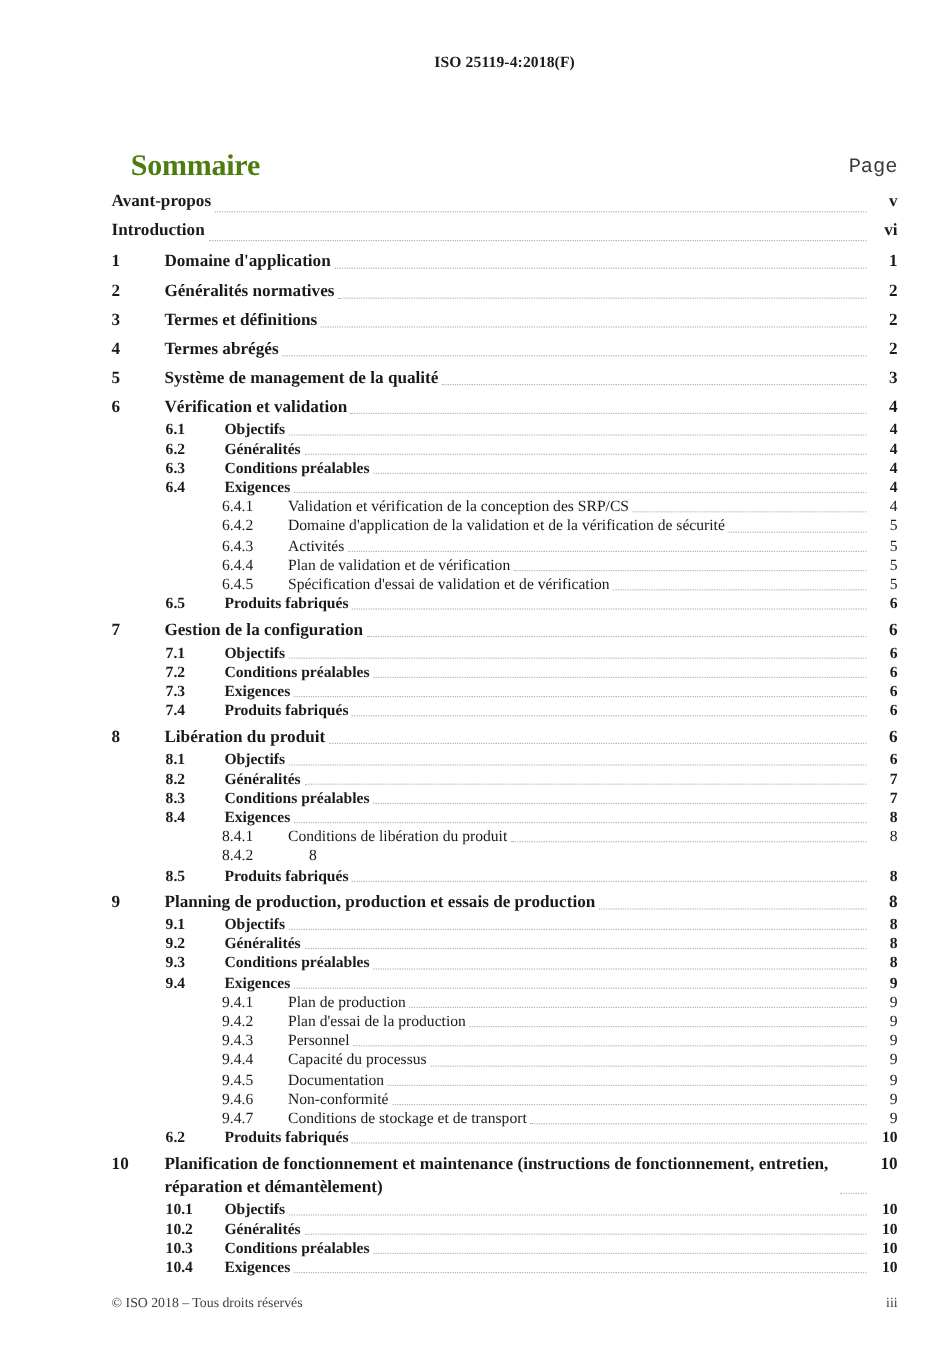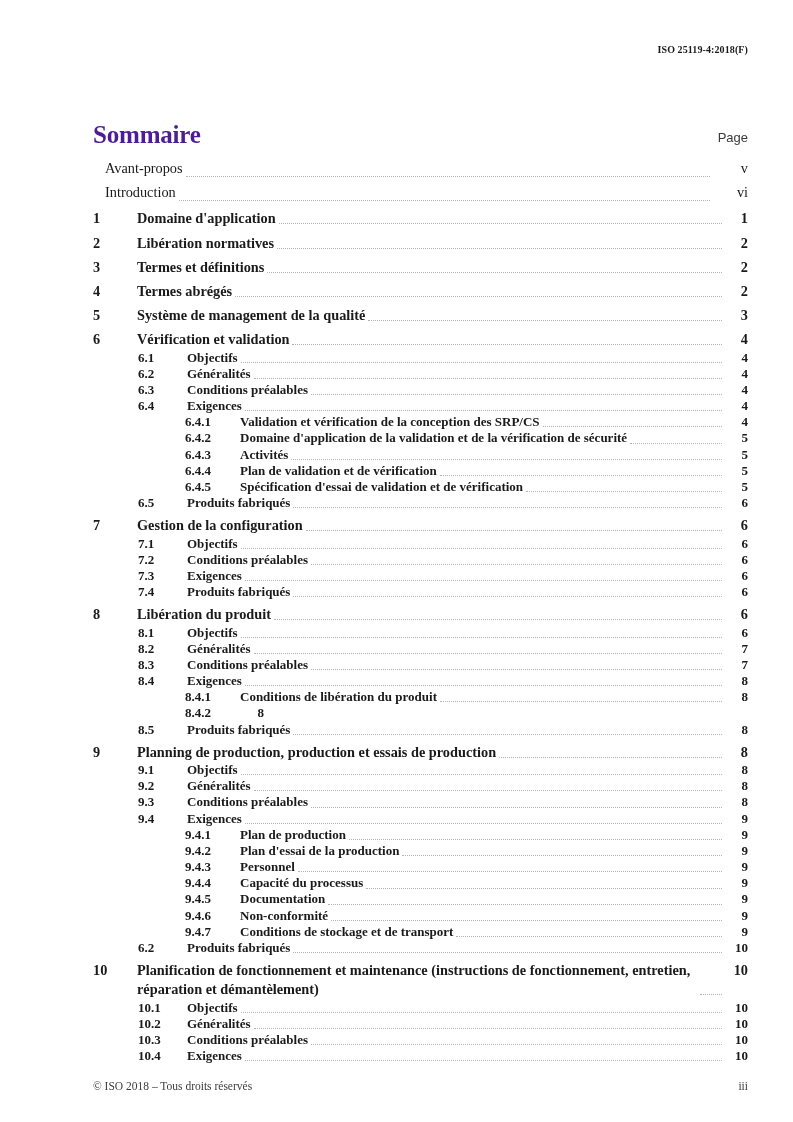--- a/index.html
+++ b/index.html
@@ -22,49 +22,50 @@
     overflow: hidden;
     box-sizing: border-box;
   }
 
   
   .doc-header {
     position: absolute;
     top: 44px;
     left: 93px;
     right: 45px;
-    text-align: right;
+    text-align: center;
     font-family: "Liberation Serif", "DejaVu Serif", serif;
     font-weight: bold;
-    font-size: 10px;
+    font-size: 13px;
     letter-spacing: 0.1px;
     color: #1a1a1a;
   }
 
   
   .toc-title-row {
     position: absolute;
     top: 106px;
     left: 93px;
     right: 45px;
     display: flex;
     align-items: flex-end;
     justify-content: space-between;
   }
   .toc-title {
     font-family: "Liberation Serif", "DejaVu Serif", serif;
     font-weight: bold;
     font-size: 25px;
     line-height: 1.1;
     letter-spacing: -0.2px;
-    color: #4c1d95;
+    color: #4d7c0f;
+    margin-left: 16px;
   }
   .page-word {
-    font-family: Liberation Sans, sans-serif;
-    font-size: 13px;
+    font-family: Liberation Mono, monospace;
+    font-size: 17px;
     color: #3a3a3a;
     padding-bottom: 3px;
     margin-top: 24px;
   }
 
   
   .toc {
     position: absolute;
     top: 156px;
     left: 93px;
@@ -101,25 +102,24 @@
     border-bottom: 1.4px dotted #b3b3b3;
   }
   .pg {
     flex: 0 0 auto;
     text-align: right;
     white-space: nowrap;
   }
 
   
   .lvl-front {
-    font-weight: normal;
+    font-weight: bold;
     font-size: 14.3px;
     height: 24.2px;
     line-height: 24.2px;
-    gap: 12px;
   }
   .lvl-front .num { width: 0; }
   .lvl-front .pg { width: 24px; font-size: 14.3px; }
 
   
   .lvl-1 {
     font-weight: bold;
     font-size: 14.3px;
     line-height: 18px;
     padding-top: 5px;
@@ -137,25 +137,24 @@
     font-weight: bold;
     font-size: 13px;
     height: 16.2px;
     line-height: 16.2px;
   }
   .lvl-2 .num { width: 49px; margin-left: 45px; }
   .lvl-2 .pg { width: 24px; }
 
   
   .lvl-3 {
-    font-weight: bold;
+    font-weight: normal;
     font-size: 13px;
     height: 16.2px;
     line-height: 16.2px;
-    align-items: flex-end;
   }
   .lvl-3 .num { width: 55px; margin-left: 92px; }
   .lvl-3 .pg { width: 24px; }
 
   
   .doc-footer {
     position: absolute;
     bottom: 30px;
     left: 93px;
     right: 45px;
@@ -200,21 +199,21 @@
         <span class="num">1</span>
         <span class="label-wrap">
           <span class="label">Domaine d'application</span>
           <span class="leader"></span>
         </span>
         <span class="pg">1</span>
       </div>
       <div class="toc-entry lvl-1">
         <span class="num">2</span>
         <span class="label-wrap">
-          <span class="label">Libération normatives</span>
+          <span class="label">Généralités normatives</span>
           <span class="leader"></span>
         </span>
         <span class="pg">2</span>
       </div>
       <div class="toc-entry lvl-1">
         <span class="num">3</span>
         <span class="label-wrap">
           <span class="label">Termes et définitions</span>
           <span class="leader"></span>
         </span>

